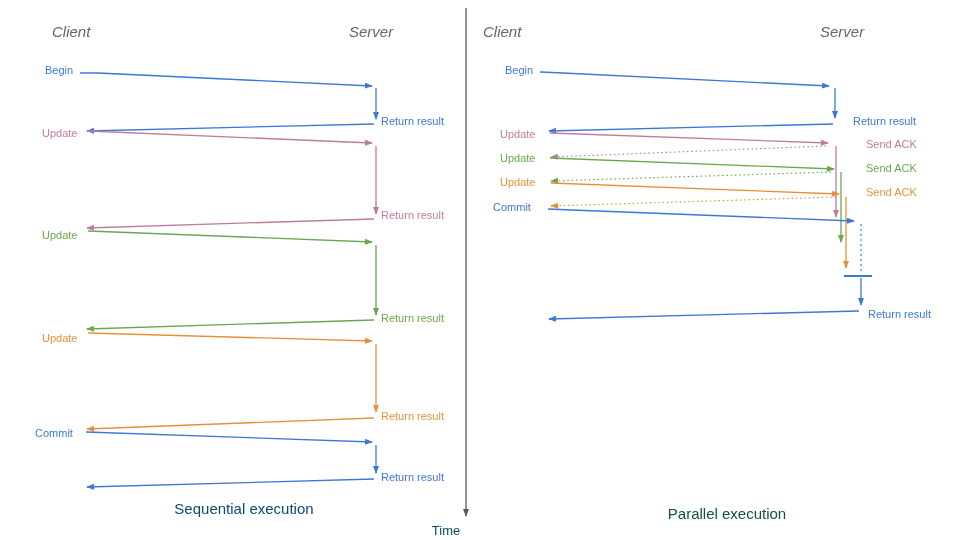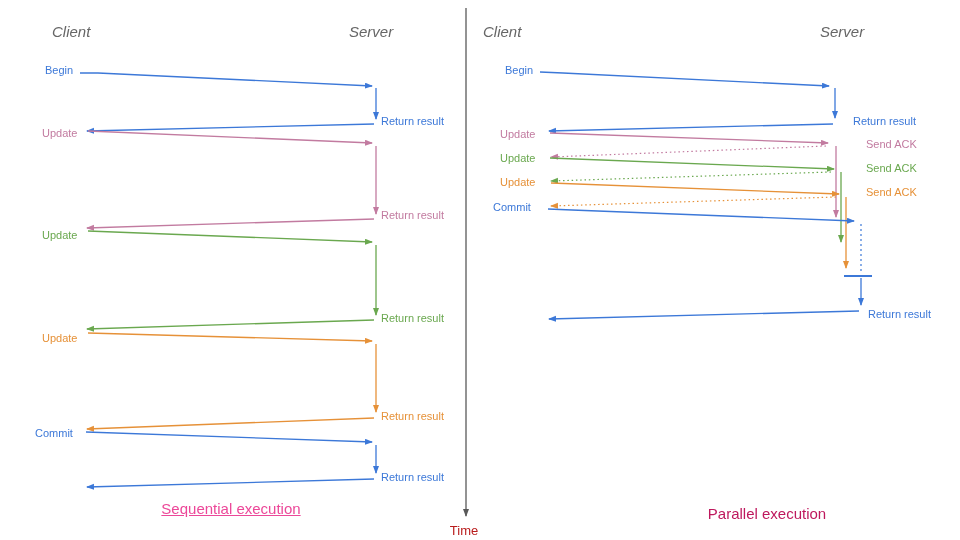--- a/index.html
+++ b/index.html
@@ -109,37 +109,37 @@
 
   <span class="lbl" style="left: 42px; top: 229px; color: rgb(106, 168, 79);">Update</span>
   <span class="lbl" style="left: 381px; top: 312px; color: rgb(106, 168, 79);">Return result</span>
 
   <span class="lbl" style="left: 42px; top: 332px; color: rgb(230, 145, 56);">Update</span>
   <span class="lbl" style="left: 381px; top: 410px; color: rgb(230, 145, 56);">Return result</span>
 
   <span class="lbl" style="left: 35px; top: 427px; color: rgb(60, 120, 216);">Commit</span>
   <span class="lbl" style="left: 381px; top: 471px; color: rgb(60, 120, 216);">Return result</span>
 
-  <span class="lbl cap" style="left: 231px; top: 501px; color: #ec4899; text-decoration: underline;">Sequential execution</span>
+  <span class="lbl cap" style="left: 244px; top: 501px; color: #0c4a6e;">Sequential execution</span>
 
   <span class="lbl hdr" style="left: 483px; top: 24px; color: rgb(102, 102, 102);">Client</span>
   <span class="lbl hdr" style="left: 820px; top: 24px; color: rgb(102, 102, 102);">Server</span>
 
   <span class="lbl" style="left: 505px; top: 64px; color: rgb(60, 120, 216);">Begin</span>
   <span class="lbl" style="left: 853px; top: 115px; color: rgb(60, 120, 216);">Return result</span>
 
   <span class="lbl" style="left: 500px; top: 128px; color: rgb(194, 123, 160);">Update</span>
   <span class="lbl" style="left: 866px; top: 138px; color: rgb(194, 123, 160);">Send ACK</span>
 
   <span class="lbl" style="left: 500px; top: 152px; color: rgb(106, 168, 79);">Update</span>
   <span class="lbl" style="left: 866px; top: 162px; color: rgb(106, 168, 79);">Send ACK</span>
 
   <span class="lbl" style="left: 500px; top: 176px; color: rgb(230, 145, 56);">Update</span>
   <span class="lbl" style="left: 866px; top: 186px; color: rgb(230, 145, 56);">Send ACK</span>
 
   <span class="lbl" style="left: 493px; top: 201px; color: rgb(60, 120, 216);">Commit</span>
   <span class="lbl" style="left: 868px; top: 308px; color: rgb(60, 120, 216);">Return result</span>
 
-  <span class="lbl cap" style="left: 767px; top: 506px; color: #be185d; text-align: right;">Parallel execution</span>
+  <span class="lbl cap" style="left: 727px; top: 506px; color: #14532d; text-align: right;">Parallel execution</span>
 
-  <span class="lbl time" style="left: 464px; top: 524px; color: #b91c1c;">Time</span>
+  <span class="lbl time" style="left: 446px; top: 524px; color: #0c4a6e;">Time</span>
 
 </div>
 
 </body></html>

